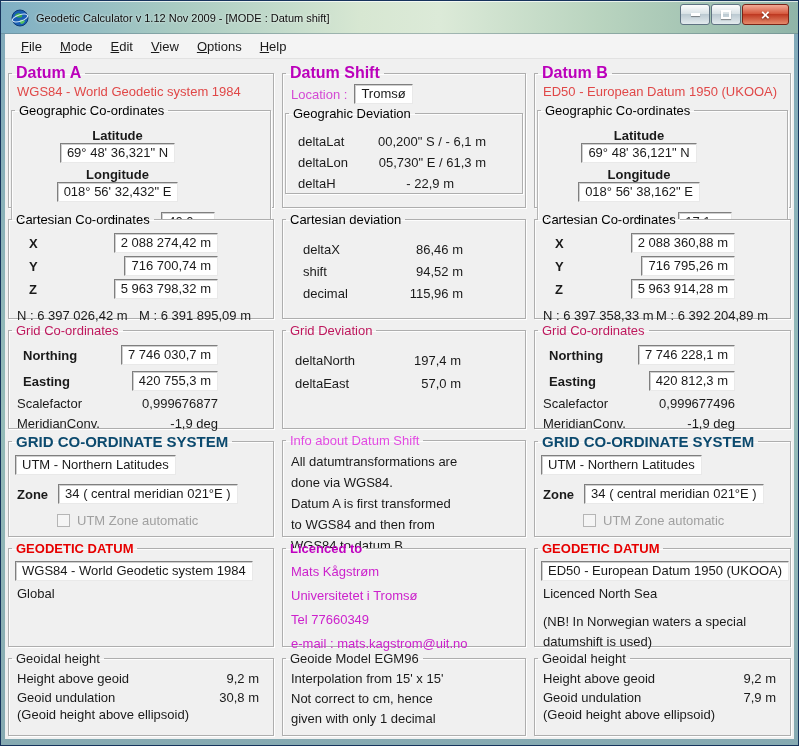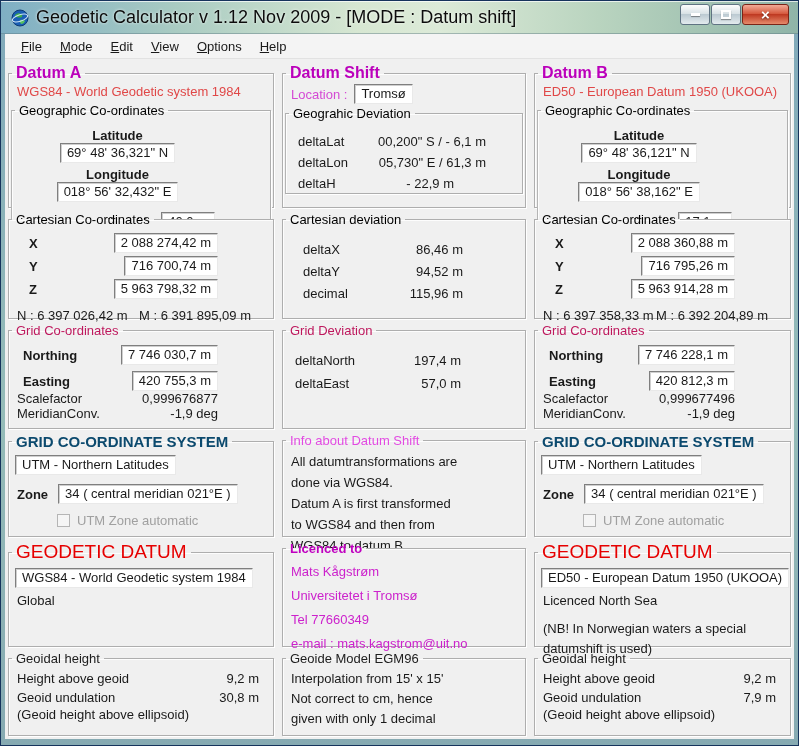--- a/index.html
+++ b/index.html
@@ -8,21 +8,21 @@
   .window { width: 799px; height: 746px; background: #16335c; padding: 1px; }
   .win-inner { width: 100%; height: 100%; display: flex; flex-direction: column;
     background: linear-gradient(180deg, #7fa8ba, #95bcb8 55%, #86aab2); }
 
   
   .titlebar { height: 33px; flex: 0 0 33px; position: relative; display: flex; align-items: center;
     padding: 0 10px;
     background: linear-gradient(90deg, #7fafc4 0%, #a9cbc2 22%, #d7e7d2 45%, #dcead8 55%, #b9d4bf 75%, #8fb4a8 100%);
     box-shadow: inset 0 1px 0 rgba(255,255,255,.7), inset 0 -1px 0 rgba(90,120,130,.45); }
   .app-icon { width: 18px; height: 18px; margin-right: 7px; flex: 0 0 auto; }
-  .title-text { font-size: 18px; color: #0c0c0c; text-shadow: 0 0 3px rgba(255,255,255,.9); white-space: nowrap; }
+  .title-text { font-size: 11px; color: #0c0c0c; text-shadow: 0 0 3px rgba(255,255,255,.9); white-space: nowrap; }
   .win-btns { position: absolute; top: 3px; right: 9px; display: flex; }
   .wbtn { height: 21px; border: 1px solid #5f7382; border-radius: 3px; display: flex; align-items: center; justify-content: center;
     background: linear-gradient(180deg, #fdfdfd, #d9e2e6 45%, #bccad2 50%, #e3ebee); margin-left: 0; }
   .wbtn + .wbtn { margin-left: 1px; }
   .wbtn-min, .wbtn-max { width: 30px; }
   .wbtn-close { width: 47px; border-color: #7a241а; border-color: #7a2417;
     background: linear-gradient(180deg, #f2ab97, #d65b40 45%, #bf3a22 50%, #e68a6b); }
   .glyph-min { width: 9px; height: 3px; background: #fff; box-shadow: 0 1px 1px rgba(0,0,0,.4); }
   .glyph-max { width: 10px; height: 9px; border: 2px solid #fff; box-shadow: 0 1px 1px rgba(0,0,0,.35); background: transparent; }
   .glyph-close { color: #fff; font-weight: bold; font-size: 15px; line-height: 1; text-shadow: 0 1px 2px rgba(0,0,0,.5); }
@@ -40,21 +40,21 @@
   .col { display: flex; flex-direction: column; gap: 4px; min-width: 0; }
 
   
   fieldset { border: 1px solid #aeaeae; box-shadow: 1px 1px 0 #ffffff, inset 1px 1px 0 #fdfdfd;
     padding: 1px 0 2px; background: #f0f0f0; min-width: 0; }
   legend { padding: 0 4px; margin-left: 3px; white-space: nowrap; }
   .lg-big-magenta { color: #bb00bb; font-weight: bold; font-size: 16px; }
   .lg-red   { color: #000000; }
   .lg-blue  { color: #be185d; }
   .lg-big-blue { color: #0c4a6e; font-weight: bold; font-size: 15px; }
-  .lg-big-red  { color: #e60000; font-weight: normal; font-size: 19px; }
+  .lg-big-red  { color: #e60000; font-weight: bold; font-size: 13px; }
   .lg-magenta  { color: #e24ae2; }
   .lg-bold-magenta { color: #c000c0; font-weight: bold; }
   .lg-black { color: #202020; }
 
   .fs-s1 { height: 144px; }
   .fs-s2 { height: 107px; }
   .fs-s3 { height: 106px; }
   .fs-s4 { height: 104px; }
   .fs-s5 { height: 106px; }
   .fs-s6 { flex: 1; }
@@ -74,21 +74,21 @@
 
   .row-geo { padding: 0 55px 0 8px; margin-top: 4px; flex-direction: column; }
   .row-geo.first { margin-top: 9px; }
   .row-hgt { padding: 0 55px 0 8px; margin-top: 10px; }
 
   .row-cart { padding: 0 55px 0 20px; margin-top: 3px; }
   .row-cart.first { margin-top: 5px; }
   .row-nm { display: flex; justify-content: space-between; padding: 0 22px 0 8px; margin-top: 9px; }
 
   .row-grid { padding: 0 55px 0 14px; margin-top: 6px; }
-  .row-sf   { padding: 0 55px 0 8px; }
+  .row-sf   { padding: 0 55px 0 8px; margin-top: 5px; }
 
   .row-sys  { margin: 4px 0 0 6px; }
   .row-zone { display: flex; align-items: center; padding: 0 38px 0 8px; margin-top: 9px; }
   .row-zone .tb { flex: 1; margin-left: 10px; }
   .cbx-row { display: flex; align-items: center; gap: 7px; margin: 9px 0 0 48px; color: #a0a0a0; }
   .cbx { width: 13px; height: 13px; background: #f5f5f5; border: 1px solid #b5b5b5; flex: 0 0 auto; }
 
   .row-gd-box { margin: 4px 6px 0; }
   .gd-notes { padding: 3px 8px 0; line-height: 20px; }
   .gd-notes .line-gap { margin-bottom: 8px; }
@@ -274,21 +274,21 @@
             </fieldset>
           </fieldset>
 
           <fieldset class="fs-s2">
             <legend class="lg-red">Cartesian deviation</legend>
             <div class="row row-cdev first">
               <span class="lbl">deltaX</span>
               <span class="val">86,46 m</span>
             </div>
             <div class="row row-cdev">
-              <span class="lbl">deltaY</span>
+              <span class="lbl">shift</span>
               <span class="val">94,52 m</span>
             </div>
             <div class="row row-cdev">
               <span class="lbl">decimal</span>
               <span class="val">115,96 m</span>
             </div>
           </fieldset>
 
           <fieldset class="fs-s3">
             <legend class="lg-blue">Grid Deviation</legend>

